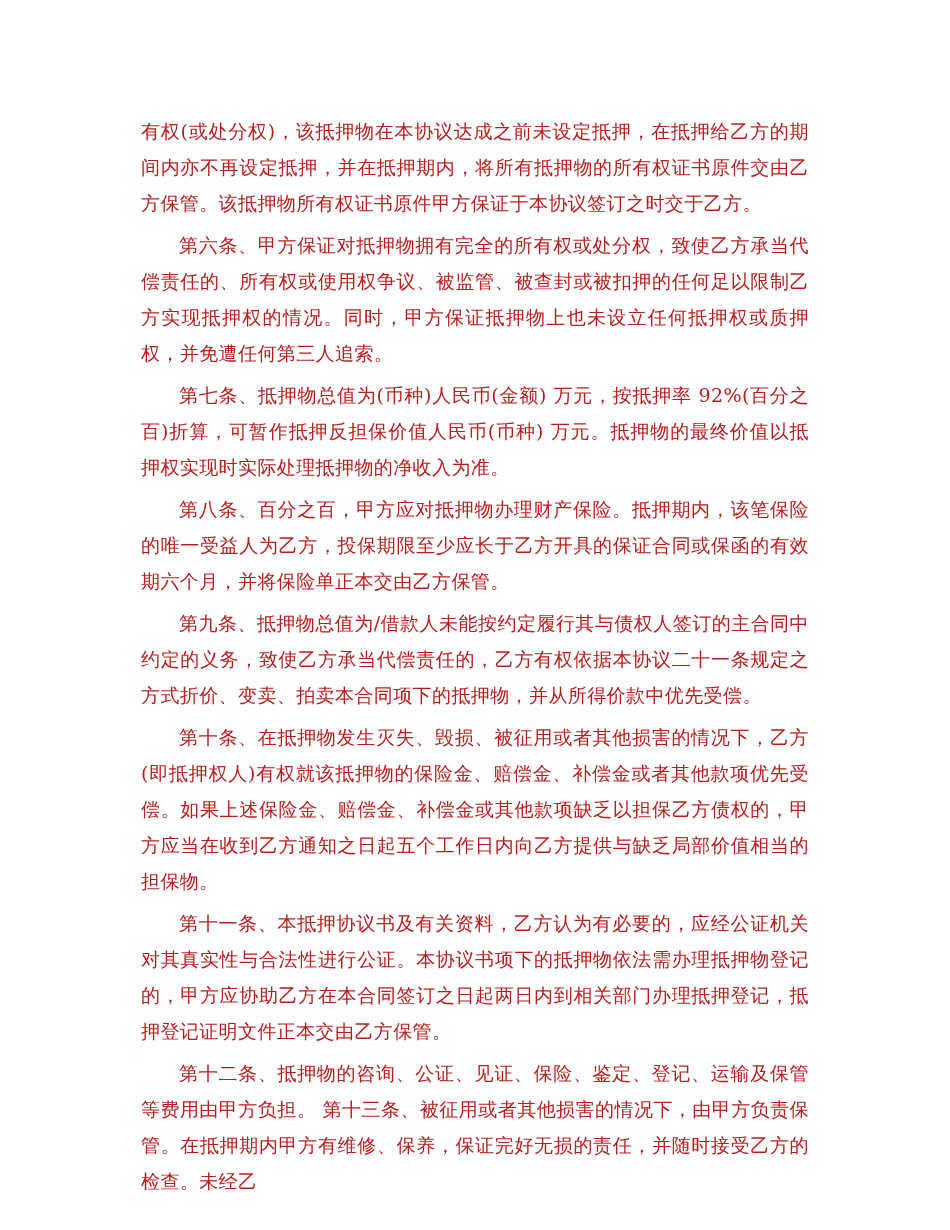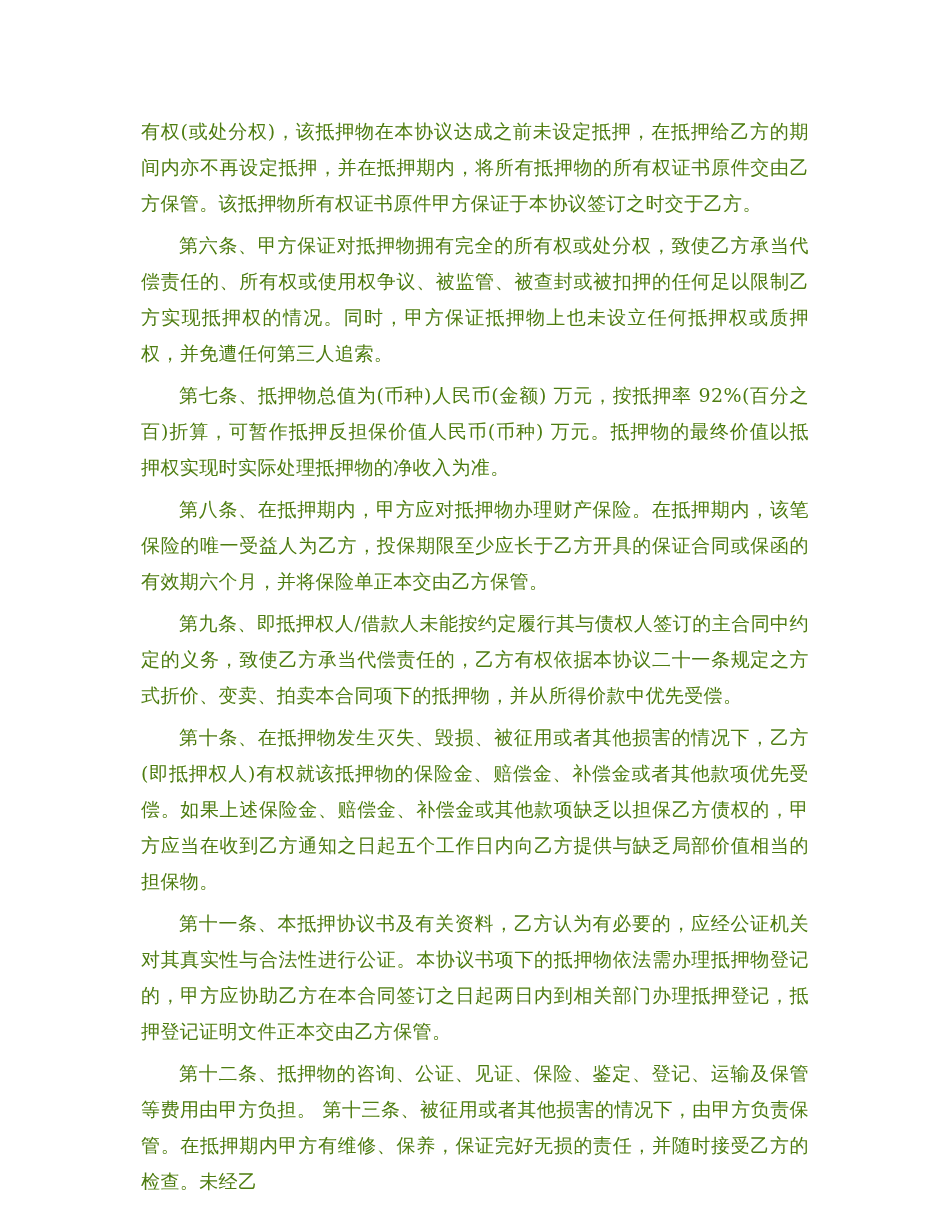--- a/index.html
+++ b/index.html
@@ -19,21 +19,21 @@
       top: 0;
       width: 950px;
       height: 1230px;
       background: #ffffff;
     }
     .content {
       position: absolute;
       left: 141px;
       top: 113px;
       width: 668px;
-      color: #4d7c0f;
+      color: #b91c1c;
       font-family: "DejaVu Serif", "Liberation Serif", serif;
       font-size: 19px;
       line-height: 36px;
       text-align: justify;
     }
     .para {
       margin: 0 0 6px 0;
       text-indent: 2em;
       letter-spacing: 0.4px;
     }
@@ -42,19 +42,19 @@
     }
   </style>
 </head>
 <body>
 
 <div class="page">
   <div class="content">
     <p class="para continued">有权(或处分权)，该抵押物在本协议达成之前未设定抵押，在抵押给乙方的期间内亦不再设定抵押，并在抵押期内，将所有抵押物的所有权证书原件交由乙方保管。该抵押物所有权证书原件甲方保证于本协议签订之时交于乙方。</p>
     <p class="para">第六条、甲方保证对抵押物拥有完全的所有权或处分权，致使乙方承当代偿责任的、所有权或使用权争议、被监管、被查封或被扣押的任何足以限制乙方实现抵押权的情况。同时，甲方保证抵押物上也未设立任何抵押权或质押权，并免遭任何第三人追索。</p>
     <p class="para">第七条、抵押物总值为(币种)人民币(金额) 万元，按抵押率 92%(百分之百)折算，可暂作抵押反担保价值人民币(币种) 万元。抵押物的最终价值以抵押权实现时实际处理抵押物的净收入为准。</p>
-    <p class="para">第八条、在抵押期内，甲方应对抵押物办理财产保险。在抵押期内，该笔保险的唯一受益人为乙方，投保期限至少应长于乙方开具的保证合同或保函的有效期六个月，并将保险单正本交由乙方保管。</p>
-    <p class="para">第九条、即抵押权人/借款人未能按约定履行其与债权人签订的主合同中约定的义务，致使乙方承当代偿责任的，乙方有权依据本协议二十一条规定之方式折价、变卖、拍卖本合同项下的抵押物，并从所得价款中优先受偿。</p>
+    <p class="para">第八条、百分之百，甲方应对抵押物办理财产保险。抵押期内，该笔保险的唯一受益人为乙方，投保期限至少应长于乙方开具的保证合同或保函的有效期六个月，并将保险单正本交由乙方保管。</p>
+    <p class="para">第九条、抵押物总值为/借款人未能按约定履行其与债权人签订的主合同中约定的义务，致使乙方承当代偿责任的，乙方有权依据本协议二十一条规定之方式折价、变卖、拍卖本合同项下的抵押物，并从所得价款中优先受偿。</p>
     <p class="para">第十条、在抵押物发生灭失、毁损、被征用或者其他损害的情况下，乙方(即抵押权人)有权就该抵押物的保险金、赔偿金、补偿金或者其他款项优先受偿。如果上述保险金、赔偿金、补偿金或其他款项缺乏以担保乙方债权的，甲方应当在收到乙方通知之日起五个工作日内向乙方提供与缺乏局部价值相当的担保物。</p>
     <p class="para">第十一条、本抵押协议书及有关资料，乙方认为有必要的，应经公证机关对其真实性与合法性进行公证。本协议书项下的抵押物依法需办理抵押物登记的，甲方应协助乙方在本合同签订之日起两日内到相关部门办理抵押登记，抵押登记证明文件正本交由乙方保管。</p>
     <p class="para">第十二条、抵押物的咨询、公证、见证、保险、鉴定、登记、运输及保管等费用由甲方负担。 第十三条、被征用或者其他损害的情况下，由甲方负责保管。在抵押期内甲方有维修、保养，保证完好无损的责任，并随时接受乙方的检查。未经乙</p>
   </div>
 </div>
 
 </body></html>

